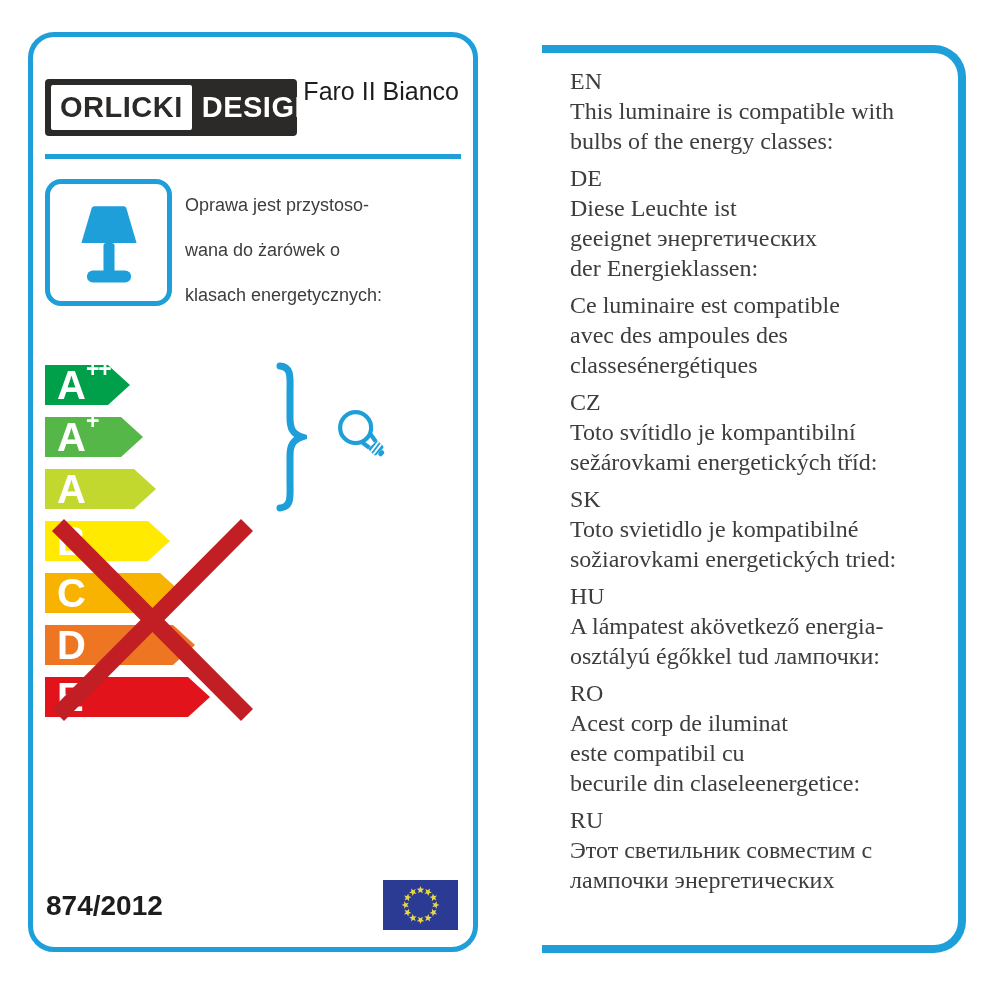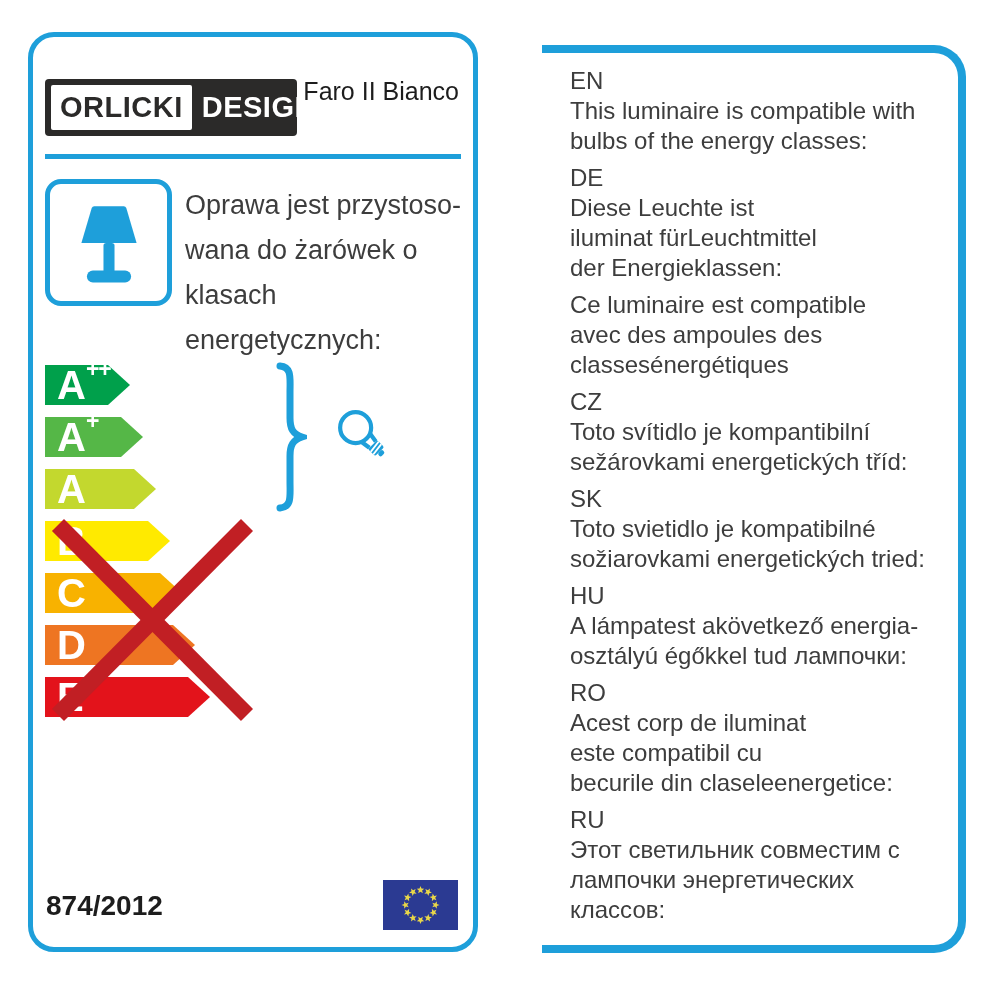--- a/index.html
+++ b/index.html
@@ -34,21 +34,21 @@
     position:absolute;left:12px;right:12px;top:117px;height:5px;
     background:var(--accent_blue);
   }
   .lamp-box{
     position:absolute;left:12px;top:142px;width:127px;height:127px;
     border:5px solid var(--accent_blue);border-radius:16px;box-sizing:border-box;
     color:var(--accent_blue);display:flex;align-items:center;justify-content:center;
   }
   .lamp-box svg{width:92px;height:92px;}
   .description{
-    position:absolute;left:152px;top:146px;font-size:27px;line-height:45px;
+    position:absolute;left:152px;top:146px;font-size:18px;line-height:45px;
     color:var(--text_dark);
   }
 
   .arrows-area{position:absolute;left:12px;top:328px;width:426px;height:400px;}
   .arrow{
     position:relative;height:40px;margin-bottom:12px;display:flex;align-items:center;
     clip-path:polygon(0 0, calc(100% - 22px) 0, 100% 50%, calc(100% - 22px) 100%, 0 100%);
   }
   .arrow-label{
     font-weight:bold;font-size:40px;color:#fff;padding-left:12px;display:flex;line-height:1;
@@ -69,21 +69,21 @@
   }
   .eu-flag svg{width:75px;height:50px;display:block;}
 
   
   .right-panel{
     position:absolute;left:542px;top:45px;width:424px;height:908px;
     border:8px solid var(--accent_blue);border-left:none;
     border-radius:0 32px 32px 0;box-sizing:border-box;
     padding:13px 8px 0 28px;background:#fff;
   }
-  .lang-section{margin-bottom:7px;}
+  .lang-section{margin-bottom:7px;font-family:Liberation Serif, serif;}
   .lang-code,.lang-line{
     font-size:24px;line-height:30px;color:var(--text_dark);
   }
 </style>
 </head>
 <body>
 
 <div class="left-panel">
 
   <div class="logo">
@@ -200,21 +200,21 @@
 
   <div class="lang-section">
     <div class="lang-code">EN</div>
     <div class="lang-line">This luminaire is compatible with</div>
     <div class="lang-line">bulbs of the energy classes:</div>
   </div>
 
   <div class="lang-section">
     <div class="lang-code">DE</div>
     <div class="lang-line">Diese Leuchte ist</div>
-    <div class="lang-line">iluminat fürLeuchtmittel</div>
+    <div class="lang-line">geeignet энергетических</div>
     <div class="lang-line">der Energieklassen:</div>
   </div>
 
   <div class="lang-section">
     <div class="lang-line">Ce luminaire est compatible</div>
     <div class="lang-line">avec des ampoules des</div>
     <div class="lang-line">classesénergétiques</div>
   </div>
 
   <div class="lang-section">
@@ -239,16 +239,15 @@
     <div class="lang-code">RO</div>
     <div class="lang-line">Acest corp de iluminat</div>
     <div class="lang-line">este compatibil cu</div>
     <div class="lang-line">becurile din claseleenergetice:</div>
   </div>
 
   <div class="lang-section">
     <div class="lang-code">RU</div>
     <div class="lang-line">Этот светильник совместим с</div>
     <div class="lang-line">лампочки энергетических</div>
-    <div class="lang-line">классов:</div>
   </div>
 
 </div>
 
 </body></html>

